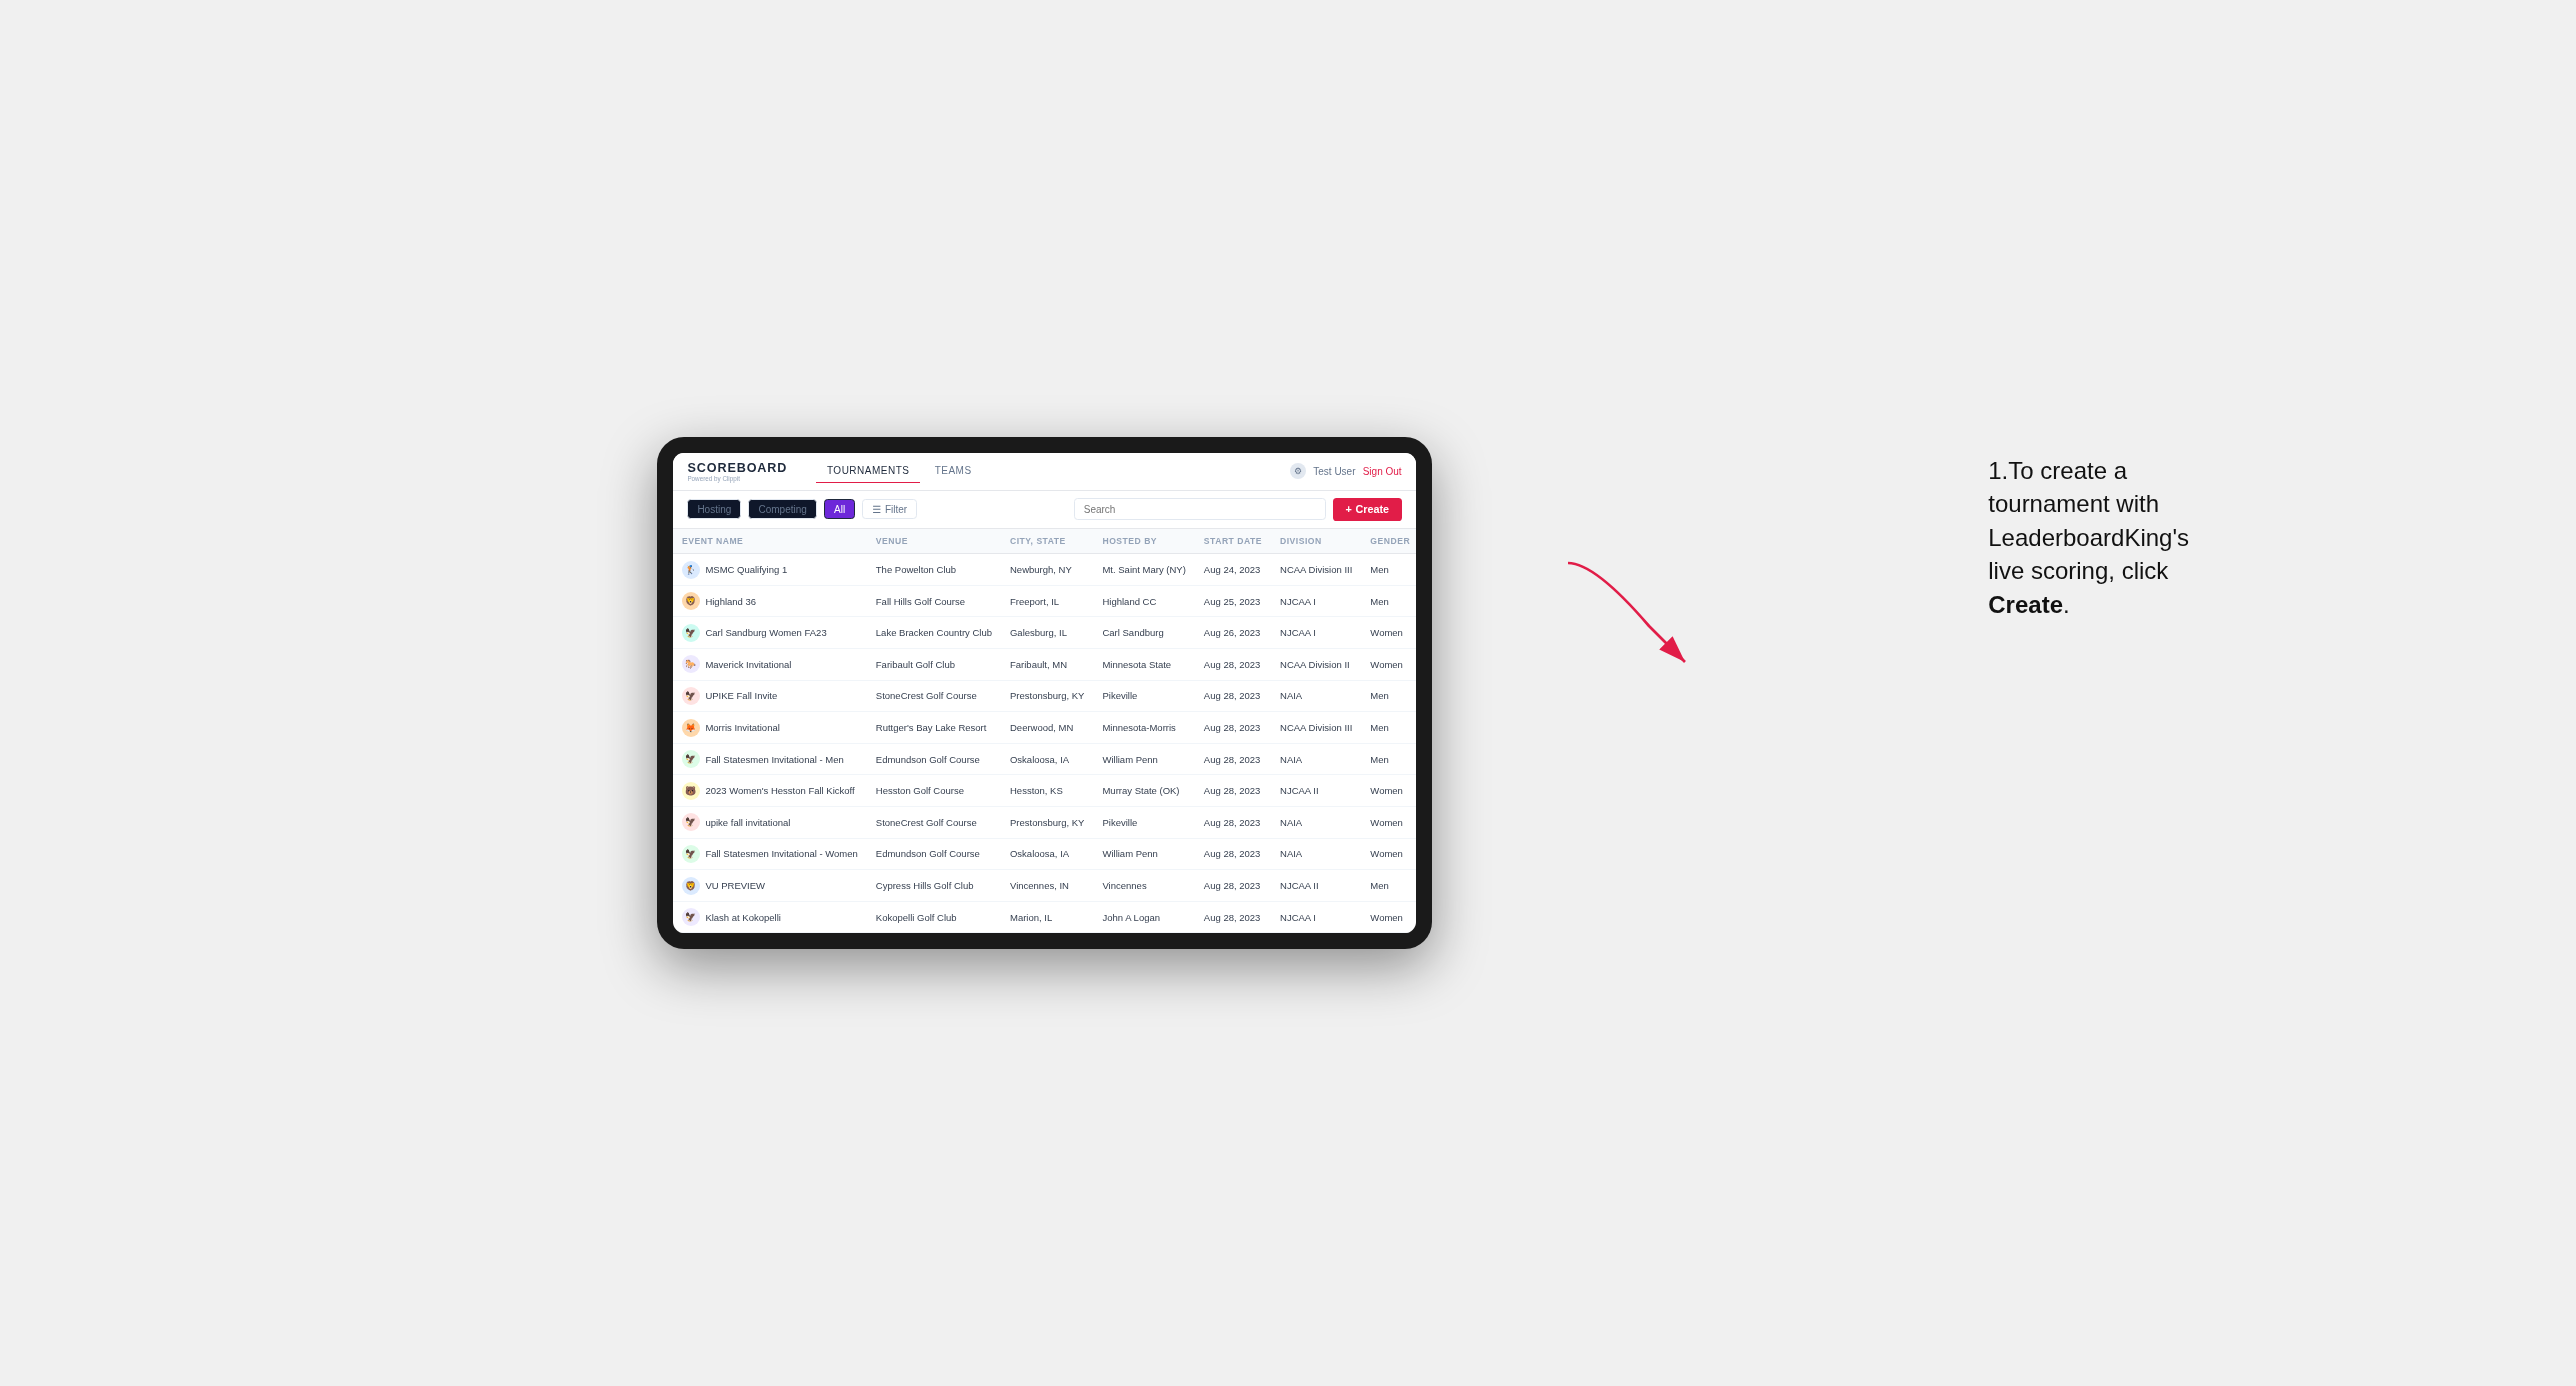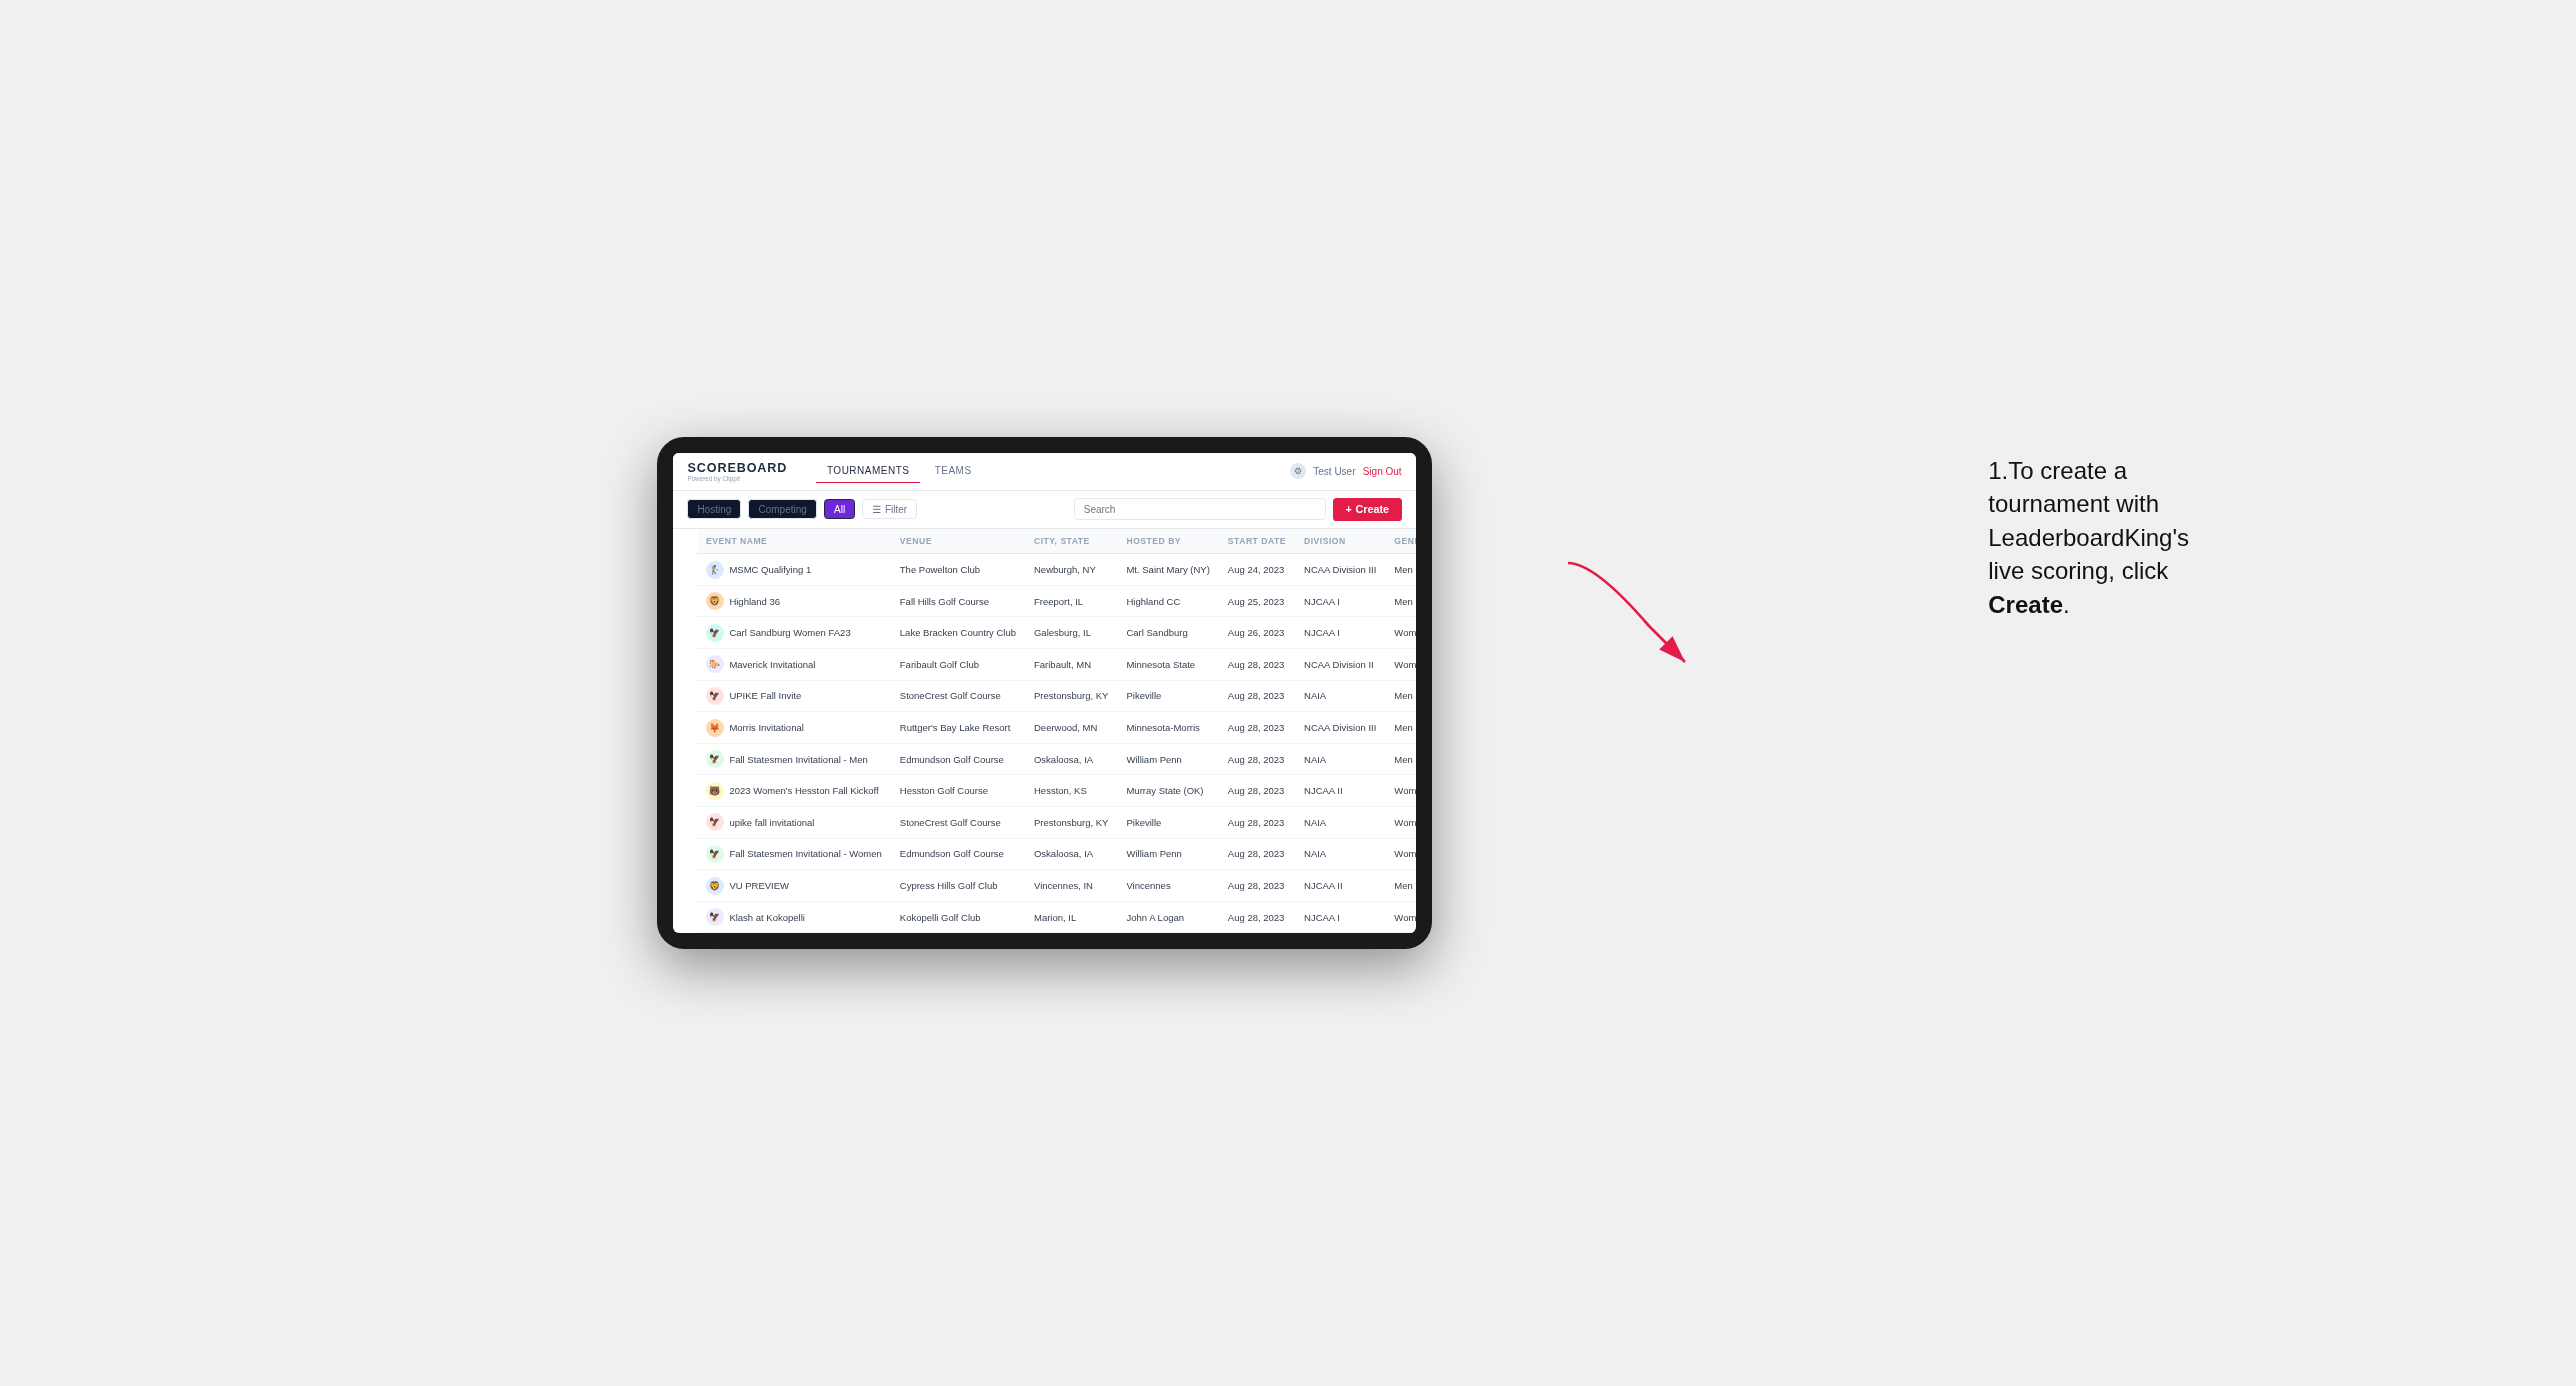--- a/index.html
+++ b/index.html
@@ -38,21 +38,21 @@
       border-radius: 27px;
       padding: 16px;
       box-shadow: 0 18px 54px rgba(0,0,0,0.4);
       width: 775px;
       flex-shrink: 0;
       margin-right: 18px;
     }
 
     .tablet-screen {
       background: #fff;
-      border-radius: 6px;
+      border-radius: 11px;
       overflow: hidden;
       width: 100%;
     }
 
     
     .top-nav {
       display: flex;
       align-items: center;
       padding: 7.2px 14.4px;
       border-bottom: 0.9px solid #e5e7eb;
@@ -181,21 +181,20 @@
       border-radius: 3.6px;
       cursor: pointer;
       display: flex;
       align-items: center;
       gap: 3.6px;
     }
 
     
     .table-container {
       overflow-x: auto;
-      padding-left: 24px;
     }
     table {
       width: 100%;
       border-collapse: collapse;
       font-size: 9.5px;
     }
     thead tr {
       background: #f8fafc;
       border-bottom: 0.9px solid #e5e7eb;
     }

